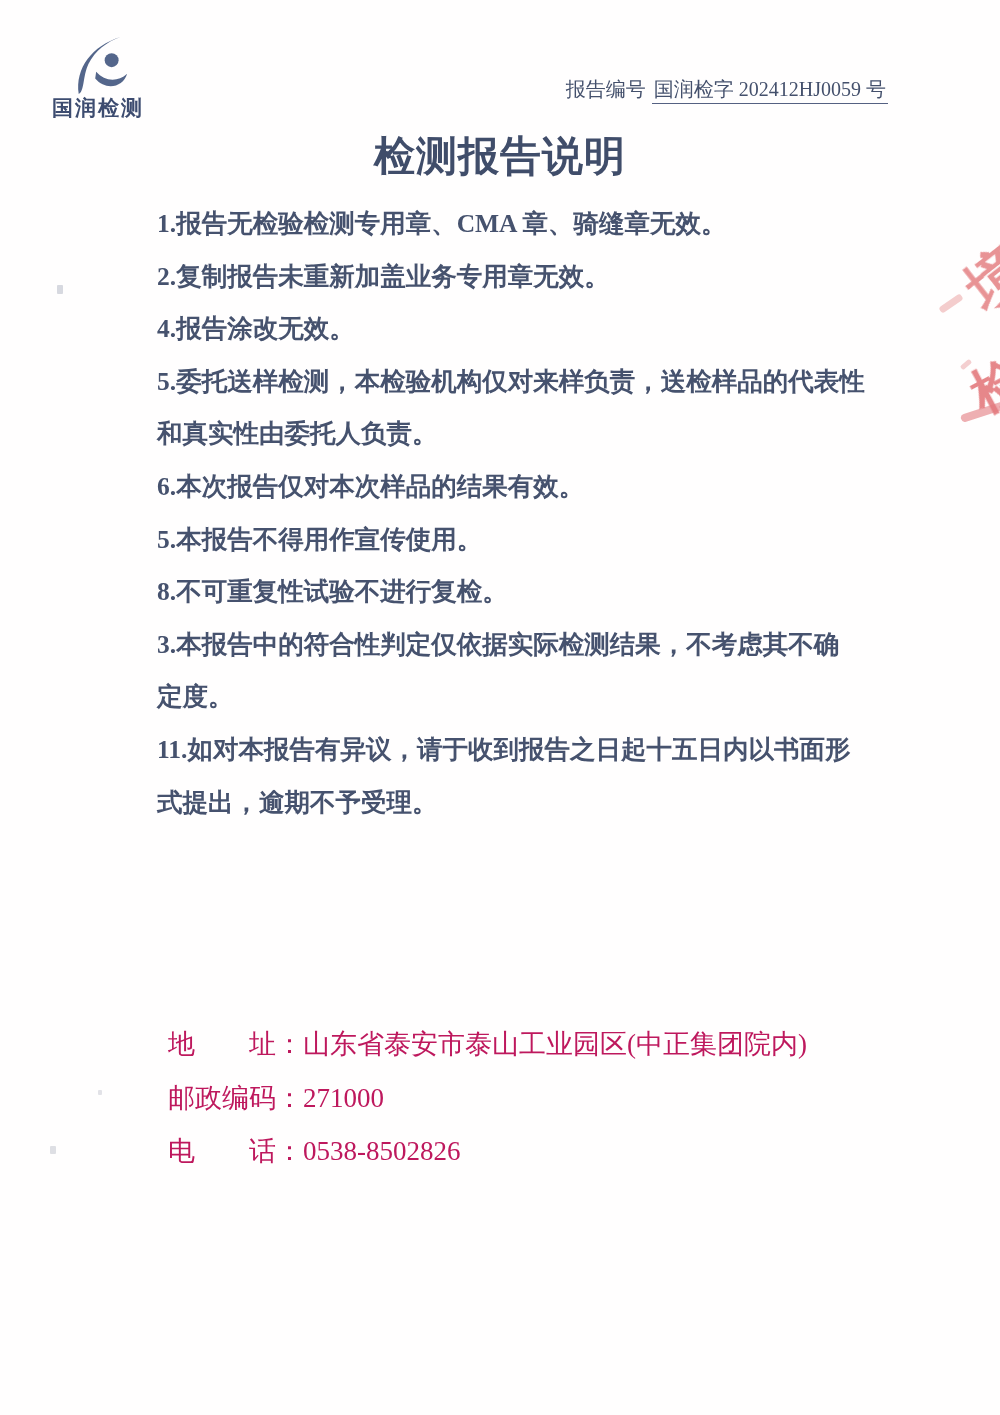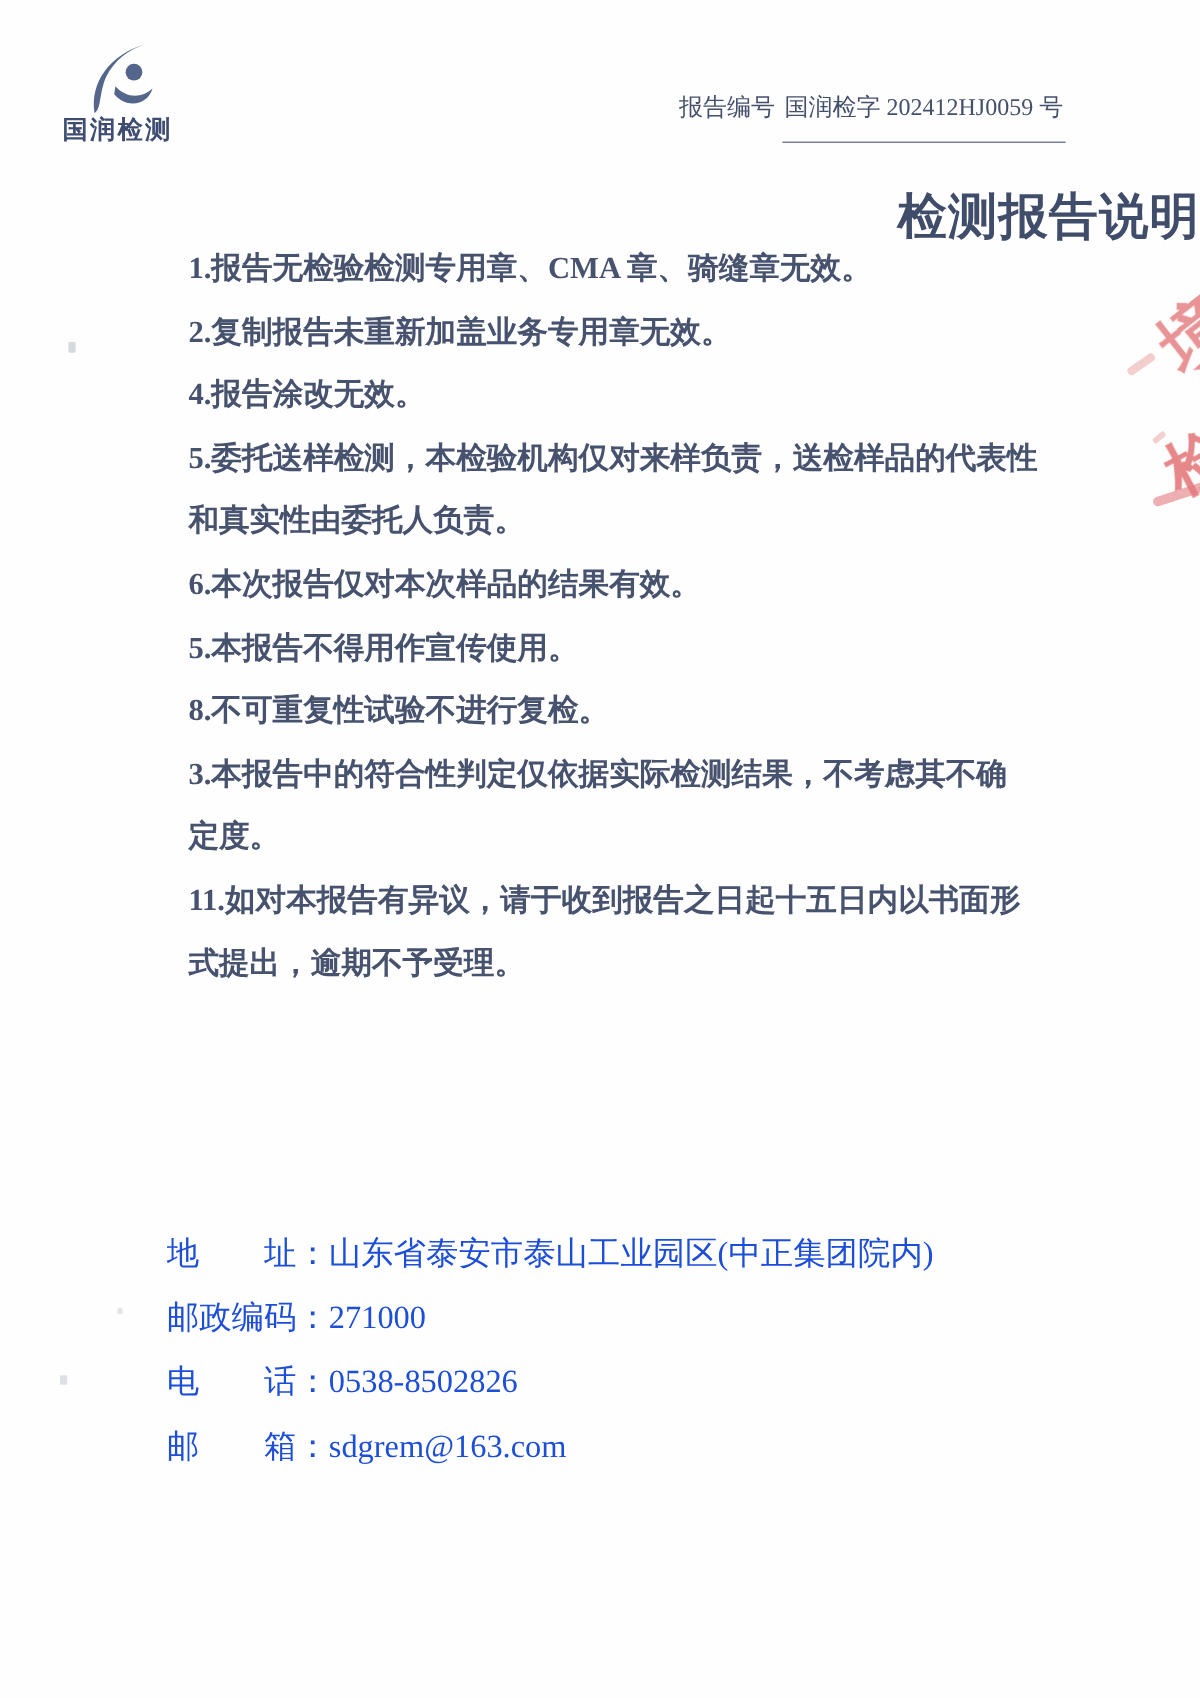--- a/index.html
+++ b/index.html
@@ -25,39 +25,38 @@
     font-size:21px;font-weight:700;color:#3d4c70;letter-spacing:2px;
     font-family:"Liberation Serif","DejaVu Serif",serif;
   }
   
   .report-no{
     position:absolute;top:76px;right:112px;
     font-size:20px;color:#44506c;white-space:nowrap;
   }
   .report-no .u{
     border-bottom:1.5px solid #556182;
-    padding:0 2px 17px 2px;margin-left:6px;
+    padding:0 2px 3px 2px;margin-left:6px;
   }
   
   .doc-title{
     position:absolute;left:0;top:129px;width:1000px;
-    text-align:right;font-size:41px;font-weight:700;color:#404d6a;
+    text-align:center;font-size:41px;font-weight:700;color:#404d6a;
     letter-spacing:1px;
-    margin-top:24px;
   }
   
   .notes{
     position:absolute;left:157px;top:198px;width:760px;
     font-size:25.5px;line-height:52.6px;color:#46526e;font-weight:bold;
   }
   .note-line{white-space:nowrap;height:52.6px;}
   
   .contact{
-    position:absolute;left:139px;top:1018px;width:760px;
-    font-size:27px;line-height:53.5px;color:#1d4ed8;
+    position:absolute;left:168px;top:1018px;width:760px;
+    font-size:27px;line-height:53.5px;color:#be185d;
   }
   .contact-row{white-space:nowrap;height:53.5px;}
   .contact-label{display:inline-block;}
   .contact-value{display:inline;}
   
   .stamp-fragment{
     position:absolute;color:#e06a6e;opacity:0.72;
     font-weight:700;filter:blur(0.4px);
     font-family:"Liberation Serif","DejaVu Serif",serif;
     pointer-events:none;
@@ -111,23 +110,20 @@
   <div class="contact">
     <div class="contact-row">
       <span class="contact-label">地　　址：</span><span class="contact-value">山东省泰安市泰山工业园区(中正集团院内)</span>
     </div>
     <div class="contact-row">
       <span class="contact-label">邮政编码：</span><span class="contact-value">271000</span>
     </div>
     <div class="contact-row">
       <span class="contact-label">电　　话：</span><span class="contact-value">0538-8502826</span>
     </div>
-    <div class="contact-row">
-      <span class="contact-label">邮　　箱：</span><span class="contact-value">sdgrem@163.com</span>
-    </div>
   </div>
 
   <span class="stamp-fragment stamp-1">境</span>
   <span class="stamp-fragment stamp-2">检</span>
   <div class="stamp-tick-a"></div>
   <div class="stamp-tick-b"></div>
   <div class="stamp-tick-c"></div>
 
   <div class="speck speck-1"></div>
   <div class="speck speck-2"></div>

